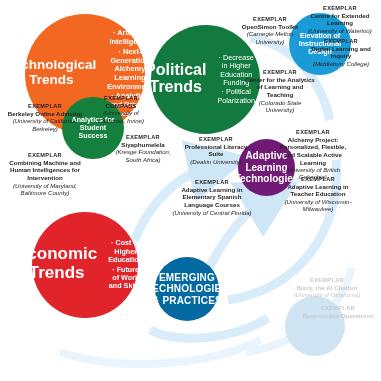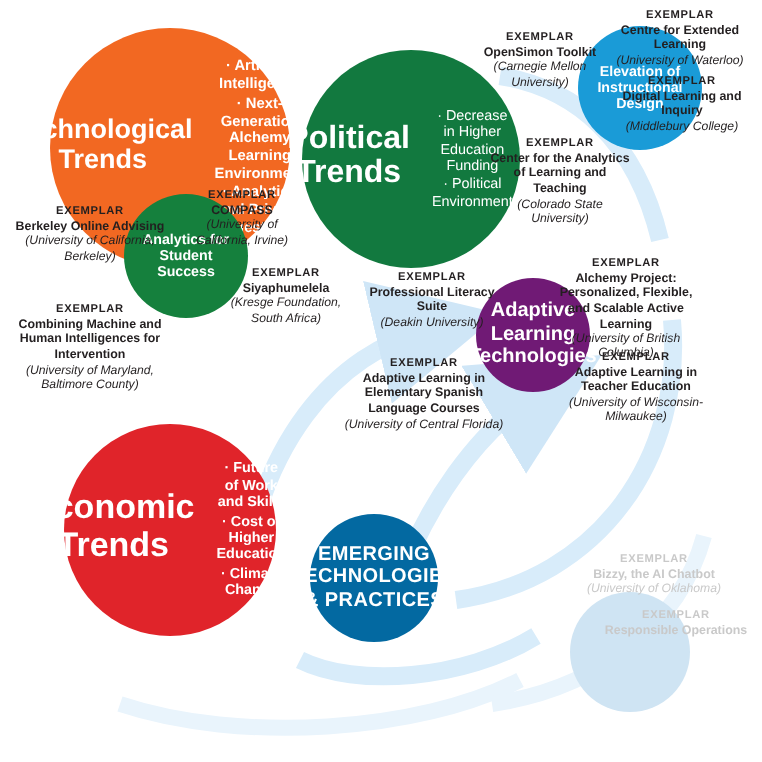--- a/index.html
+++ b/index.html
@@ -91,30 +91,29 @@
       <li>· Artificial Intelligence</li>
       <li>· Next-Generation Alchemy Learning Environment</li>
       <li>· Analytics and Privacy Questions</li>
     </ul>
   </div>
 
   <div class="bubble" id="pol-bubble">
     <div class="b-title">Political Trends</div>
     <ul>
       <li>· Decrease in Higher Education Funding</li>
-      <li>· Political Environment</li>
+      <li>· Political Polarization</li>
     </ul>
   </div>
 
   <div class="bubble" id="econ-bubble">
     <div class="b-title">Economic Trends</div>
     <ul>
+      <li>· Cost of Higher Education</li>
       <li>· Future of Work and Skills</li>
-      <li>· Cost of Higher Education</li>
-      <li>· Climate Change</li>
     </ul>
   </div>
 
   <div class="pbubble" id="analytics-bubble">Analytics for Student Success</div>
   <div class="pbubble" id="elevation-bubble">Elevation of Instructional Design</div>
   <div class="pbubble" id="adaptive-bubble">Adaptive Learning Technologies</div>
   <div class="pbubble" id="hub-bubble">EMERGING TECHNOLOGIES &amp; PRACTICES</div>
   <div class="pbubble" id="faded-bubble"></div>
 
   <div class="ex" id="ex-berkeley">

